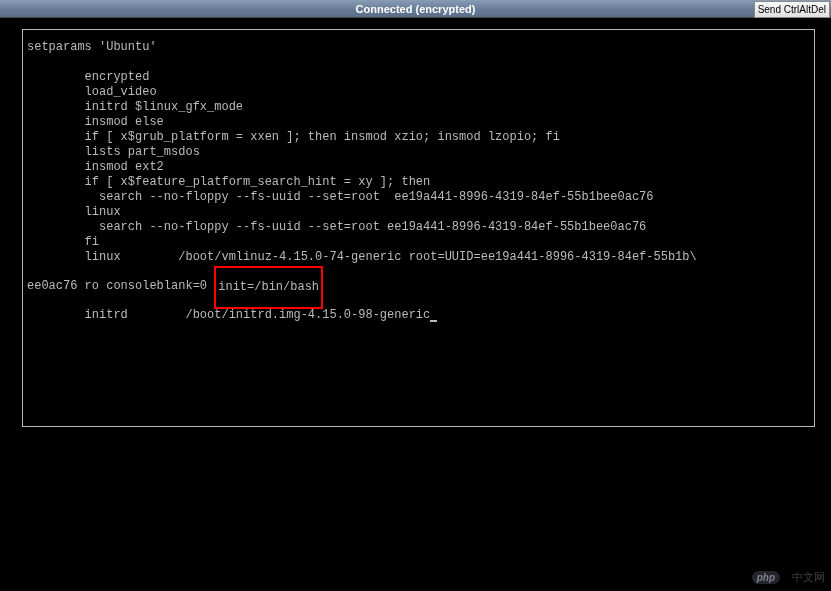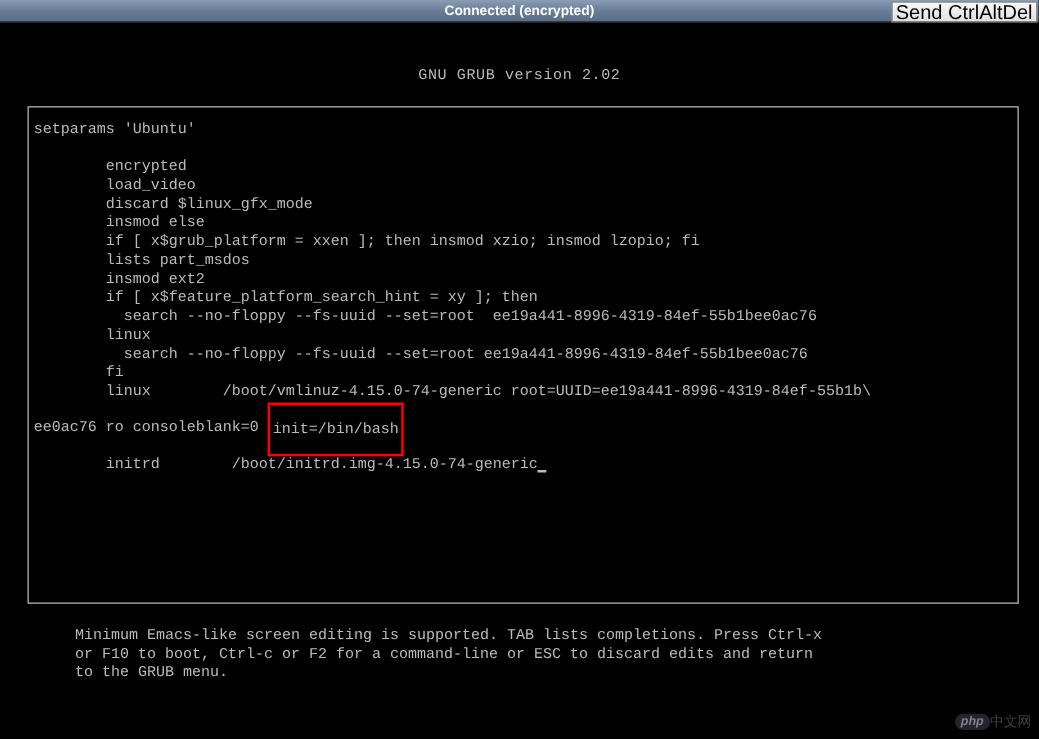--- a/index.html
+++ b/index.html
@@ -33,21 +33,21 @@
       font-weight: bold;
     }
     .send-btn {
       position: absolute;
       right: 1px;
       top: 1px;
       height: 17px;
       background: linear-gradient(to bottom, #f8f8f8, #e0e0e0);
       border: 1px solid #888;
       font-family: Arial, sans-serif;
-      font-size: 16px;
+      font-size: 10px;
       padding: 0 3px;
       cursor: pointer;
       color: #000;
     }
     .screen {
       position: absolute;
       top: 19px;
       left: 0;
       right: 0;
       bottom: 0;
@@ -101,64 +101,60 @@
     }
     .watermark {
       position: absolute;
       right: 6px;
       bottom: 6px;
       font-family: Arial, sans-serif;
       font-size: 11px;
       color: rgba(180,180,180,0.35);
       display: flex;
       align-items: center;
-      gap: 0;
+      gap: 12px;
     }
     .watermark .php-badge {
       background: rgba(120,120,150,0.3);
       color: rgba(220,220,230,0.5);
       font-weight: bold;
       font-style: italic;
       padding: 1px 5px;
       border-radius: 8px;
       font-size: 10px;
     }
   </style>
 </head>
 <body>
 
 <div class="title-bar">
   <span class="title-text">Connected (encrypted)</span>
   <button class="send-btn">Send CtrlAltDel</button>
 </div>
 
 <div class="screen">
-  <div class="header">GNU GRUB  version 2.02</div>
 
   <div class="editor-box">
     <div class="editor-content"><span>setparams 'Ubuntu'</span>
 <span></span>
 <span>        encrypted</span>
 <span>        load_video</span>
-<span>        discard $linux_gfx_mode</span>
+<span>        initrd $linux_gfx_mode</span>
 <span>        insmod else</span>
 <span>        if [ x$grub_platform = xxen ]; then insmod xzio; insmod lzopio; fi</span>
 <span>        lists part_msdos</span>
 <span>        insmod ext2</span>
 <span>        if [ x$feature_platform_search_hint = xy ]; then</span>
 <span>          search --no-floppy --fs-uuid --set=root  ee19a441-8996-4319-84ef-55b1bee0ac76</span>
 <span>        linux</span>
 <span>          search --no-floppy --fs-uuid --set=root ee19a441-8996-4319-84ef-55b1bee0ac76</span>
 <span>        fi</span>
 <span>        linux        /boot/vmlinuz-4.15.0-74-generic root=UUID=ee19a441-8996-4319-84ef-55b1b\</span>
 <span>ee0ac76 ro consoleblank=0 </span><span class="highlighted">init=/bin/bash</span>
-<span>        initrd        /boot/initrd.img-4.15.0-74-generic</span><span class="cursor"></span></div>
+<span>        initrd        /boot/initrd.img-4.15.0-98-generic</span><span class="cursor"></span></div>
   </div>
 
-  <div class="help-text">Minimum Emacs-like screen editing is supported. TAB lists completions. Press Ctrl-x
-or F10 to boot, Ctrl-c or F2 for a command-line or ESC to discard edits and return
-to the GRUB menu.</div>
 
   <div class="watermark">
     <span class="php-badge">php</span>
     <span>中文网</span>
   </div>
 </div>
 
 </body></html>

